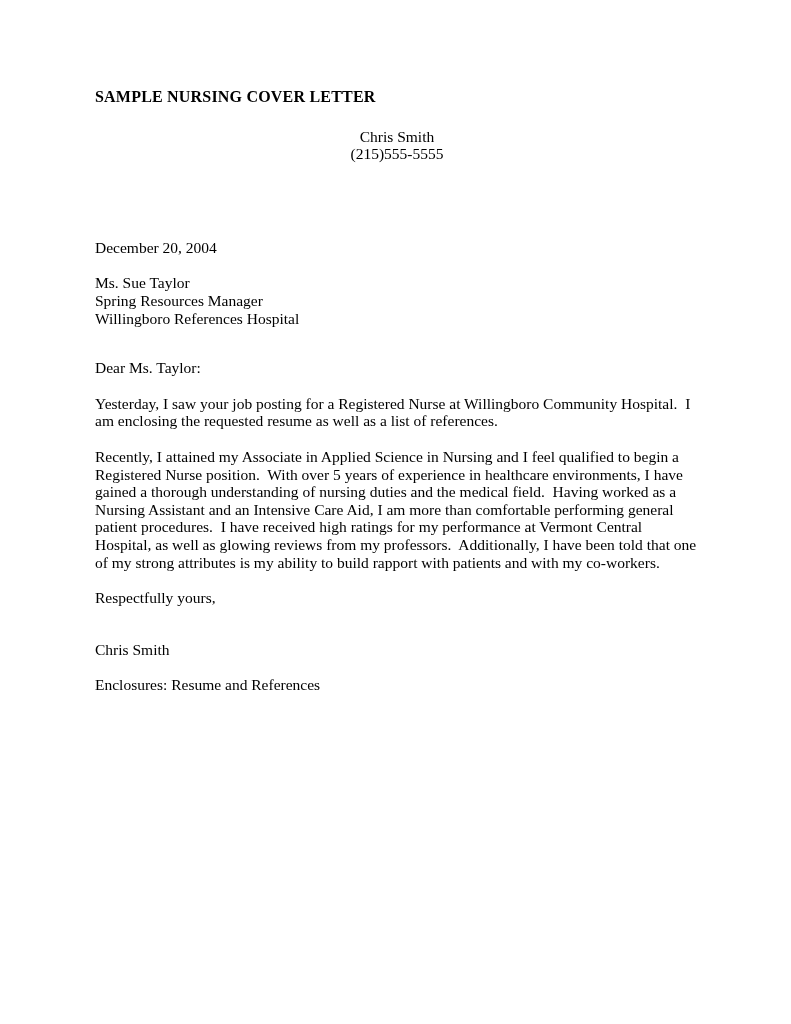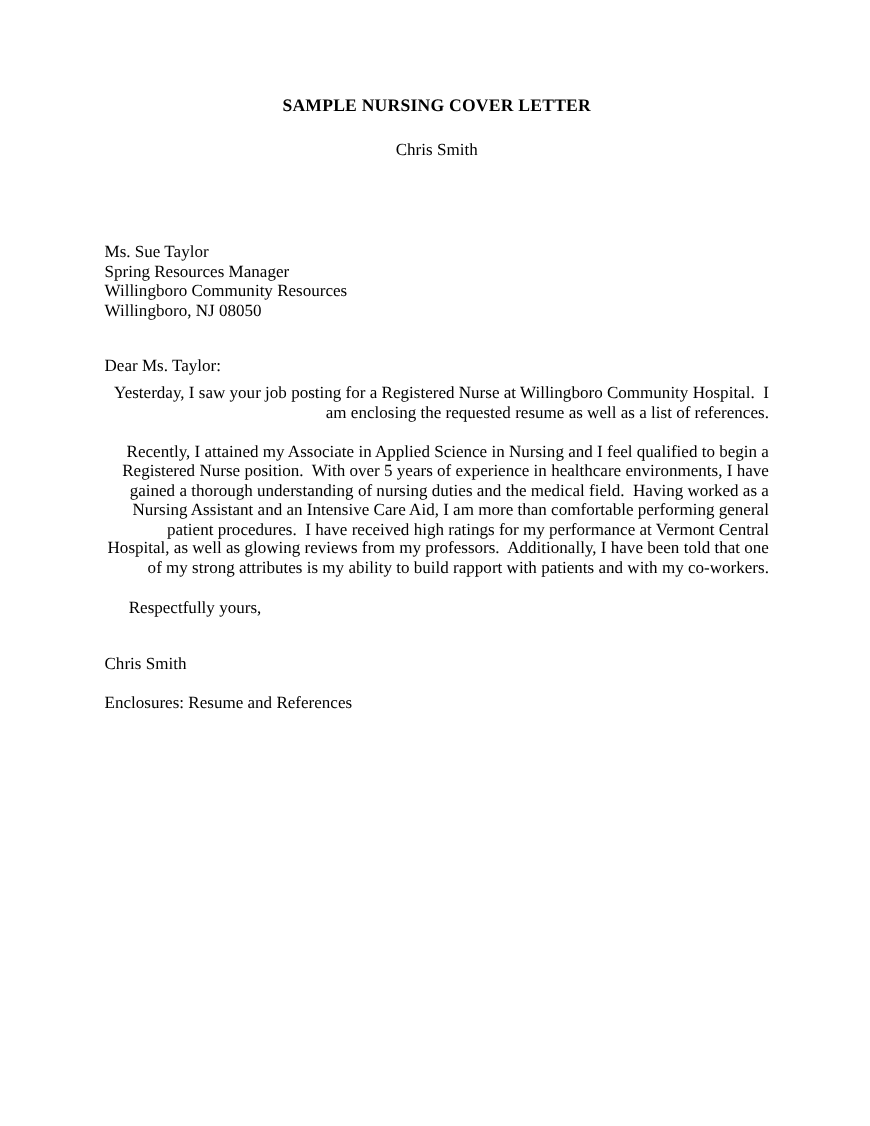--- a/index.html
+++ b/index.html
@@ -13,73 +13,72 @@
     margin: 0 auto;
     background: #ffffff;
     color: #000000;
     font-family: "Liberation Serif", "DejaVu Serif", serif;
     font-size: 15.5px;
     line-height: 17.6px;
     padding: 88px 92px 0 95px;
     overflow: hidden;
   }
   .doc-title {
-    text-align: center;
     font-weight: bold;
     font-size: 16px;
     letter-spacing: 0.2px;
     margin-bottom: 22px;
   }
   .sender-block {
     text-align: center;
     margin-bottom: 76px;
   }
   .sender-block div { white-space: pre-wrap; }
   .date-line {
     margin-bottom: 18px;
   }
   .recipient-block {
     margin-bottom: 32px;
   }
   .salutation {
-    margin-bottom: 8px;
+    margin-bottom: 18px;
   }
   p.body-para {
     white-space: pre-wrap;
     margin-bottom: 18px;
-    text-align: right;
+    text-align: left;
   }
   .closing {
     margin-bottom: 34px;
-    margin-left: 22px;
   }
   .signature-name {
     margin-bottom: 18px;
   }
   .enclosures {
     margin-bottom: 16px;
   }
 </style>
 </head>
 <body>
 
 <div class="page">
 
   <div class="doc-title">SAMPLE NURSING COVER LETTER</div>
 
   <div class="sender-block">
     <div>Chris Smith</div>
+    <div>(215)555-5555</div>
   </div>
 
+  <div class="date-line">December 20, 2004</div>
 
   <div class="recipient-block">
     <div>Ms. Sue Taylor</div>
     <div>Spring Resources Manager</div>
-    <div>Willingboro Community Resources</div>
-    <div>Willingboro, NJ 08050</div>
+    <div>Willingboro References Hospital</div>
   </div>
 
   <div class="salutation">Dear Ms. Taylor:</div>
 
   <p class="body-para">Yesterday, I saw your job posting for a Registered Nurse at Willingboro Community Hospital.  I am enclosing the requested resume as well as a list of references.</p>
 
   <p class="body-para">Recently, I attained my Associate in Applied Science in Nursing and I feel qualified to begin a Registered Nurse position.  With over 5 years of experience in healthcare environments, I have gained a thorough understanding of nursing duties and the medical field.  Having worked as a Nursing Assistant and an Intensive Care Aid, I am more than comfortable performing general patient procedures.  I have received high ratings for my performance at Vermont Central Hospital, as well as glowing reviews from my professors.  Additionally, I have been told that one of my strong attributes is my ability to build rapport with patients and with my co-workers.</p>
 
 
   <div class="closing">Respectfully yours,</div>

